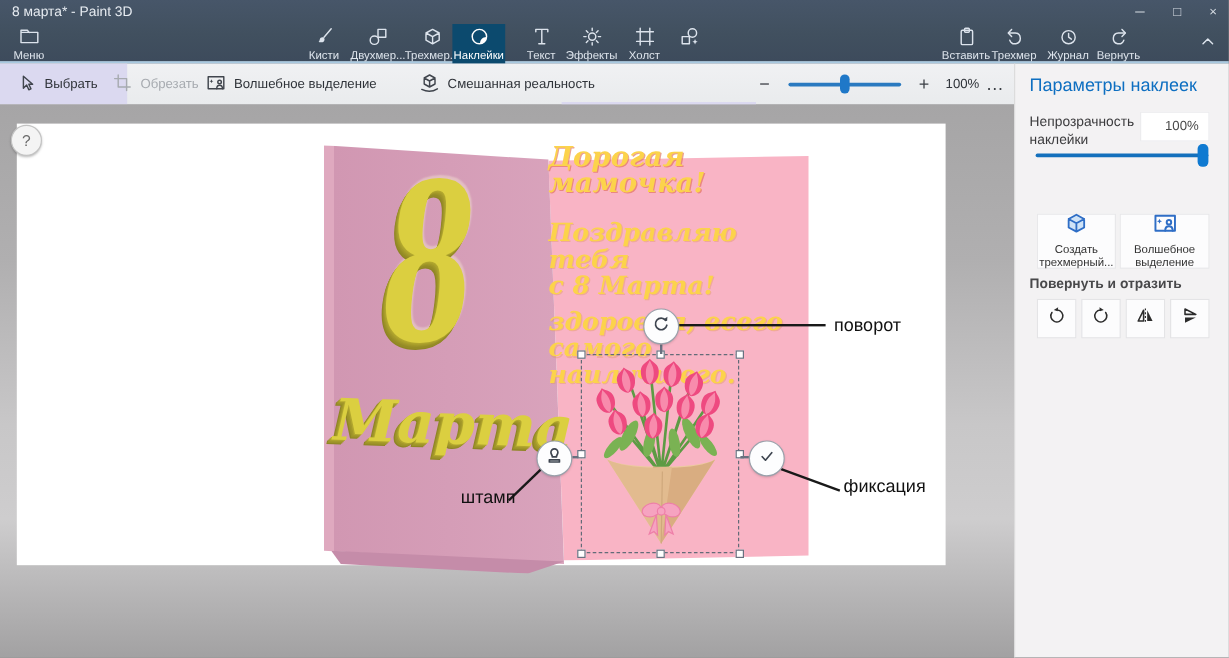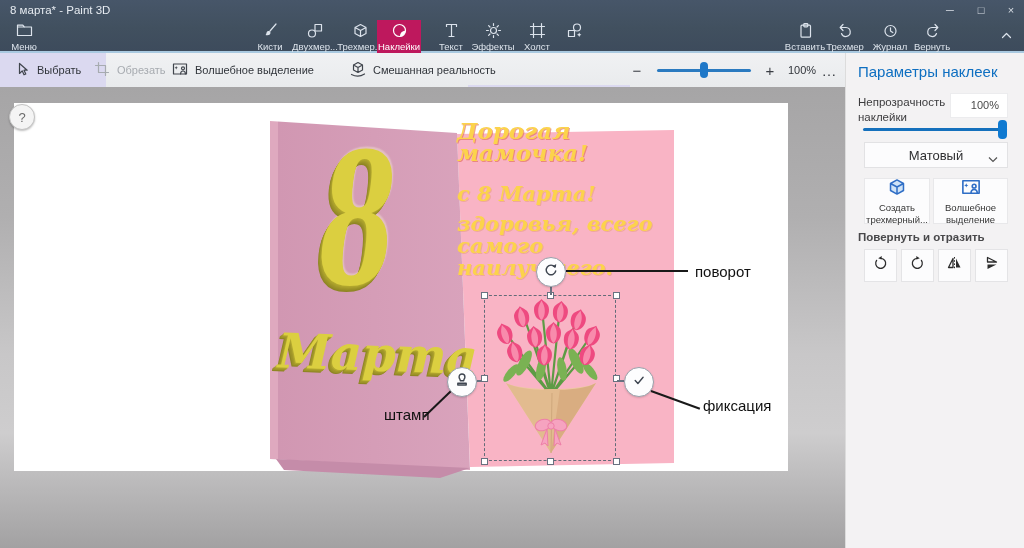--- a/index.html
+++ b/index.html
@@ -8,21 +8,21 @@
   .abs{position:absolute;}
   
   #ribbon{left:0;top:0;width:1024px;height:51px;
     background:linear-gradient(180deg,#475669 0%,#41505f 55%,#3d4b5c 100%);
     border-bottom:2px solid #a9c9e0;}
   #win-title{left:10px;top:4px;font-size:11.5px;color:#e6ebf1;}
   .winbtn{top:0;width:30px;height:20px;display:flex;align-items:center;justify-content:center;
     color:#d7dde4;font-size:11px;cursor:default;}
   .rtab{top:20px;height:31px;width:44px;display:flex;flex-direction:column;align-items:center;
     justify-content:flex-start;padding-top:2px;gap:2px;color:#dde4ec;font-size:9.5px;white-space:nowrap;}
-  .rtab.active{background:#be185d;color:#fff;}
+  .rtab.active{background:#0c4a6e;color:#fff;}
   .rtab svg{display:block;}
   .ric{stroke:#dce3ec;fill:none;stroke-width:1.2;stroke-linecap:round;stroke-linejoin:round;}
   .rtab.active .ric{stroke:#fff;}
   .rfill{fill:#dce3ec;stroke:none;}
   
   #toolbar2{left:0;top:53px;width:845px;height:34px;
     background:linear-gradient(180deg,#f0f1f3,#e9ebed);border-bottom:1px solid #d6d8da;}
   .t2{top:53px;height:34px;display:flex;align-items:center;gap:7px;font-size:11px;color:#30343a;
     padding:0 6px;white-space:nowrap;}
   .t2.hl{background:#dbd9f0;}
@@ -286,20 +286,21 @@
 
   <div id="page-right" class="abs"></div>
   <div id="page-left" class="abs"></div>
   <div id="page-wedge" class="abs"></div>
 
   <div id="gold-8" class="abs">8</div>
   <div id="gold-month" class="abs">Марта</div>
 
   <div id="greeting" class="abs">
     <div class="g1">Дорогая мамочка!</div>
+    <div class="gl">Поздравляю тебя</div>
     <div class="gl">с 8 Марта!</div>
     <div class="gap"></div>
     <div class="gl">здоровья, всего</div>
     <div class="gl">самого наилучшего.</div>
   </div>
 
   <div class="abs" style="left:486px;top:299px;">
     <svg width="130" height="158" viewBox="0 0 130 158">
       <defs>
         <g id="tp">
@@ -388,28 +389,20 @@
   <div class="annlabel abs" style="left:384px;top:406px;">штамп</div>
   <div class="annlabel abs" style="left:703px;top:397px;">фиксация</div>
 
   <div id="sidebar" class="abs"></div>
   <div id="sb-oplabel" class="abs">Непрозрачность наклейки</div>
   <div id="sb-title" class="abs">Параметры наклеек</div>
   <div id="sb-opvalue" class="abs">100%</div>
   <div id="sb-track" class="abs"></div>
   <div id="sb-thumb" class="abs"></div>
 
-  <div id="sb-select" class="abs">
-    <span>Матовый</span>
-    <span class="abs" style="right:9px;top:9px;">
-      <svg width="10" height="8" viewBox="0 0 10 8">
-          <path d="M1,1.5 L5,5.5 L9,1.5" stroke="#555" fill="none" stroke-width="1.2"></path>
-        </svg>
-    </span>
-  </div>
 
   <div class="sb-btn abs" style="left:864px;top:178px;width:66px;height:46px;">
     <span>
       <svg width="20" height="20" viewBox="0 0 17 17">
           <path d="M3,5.5 L8.5,2.5 L14,5.5 V11.5 L8.5,14.5 L3,11.5 Z" fill="#cfe3f7"></path>
           <path class="bic" d="M3,5.5 L8.5,2.5 L14,5.5 V11.5 L8.5,14.5 L3,11.5 Z M3,5.5 L8.5,8.5 L14,5.5 M8.5,8.5 V14.5"></path>
         </svg>
     </span>
     <span>Создать трехмерный...</span>
   </div>

